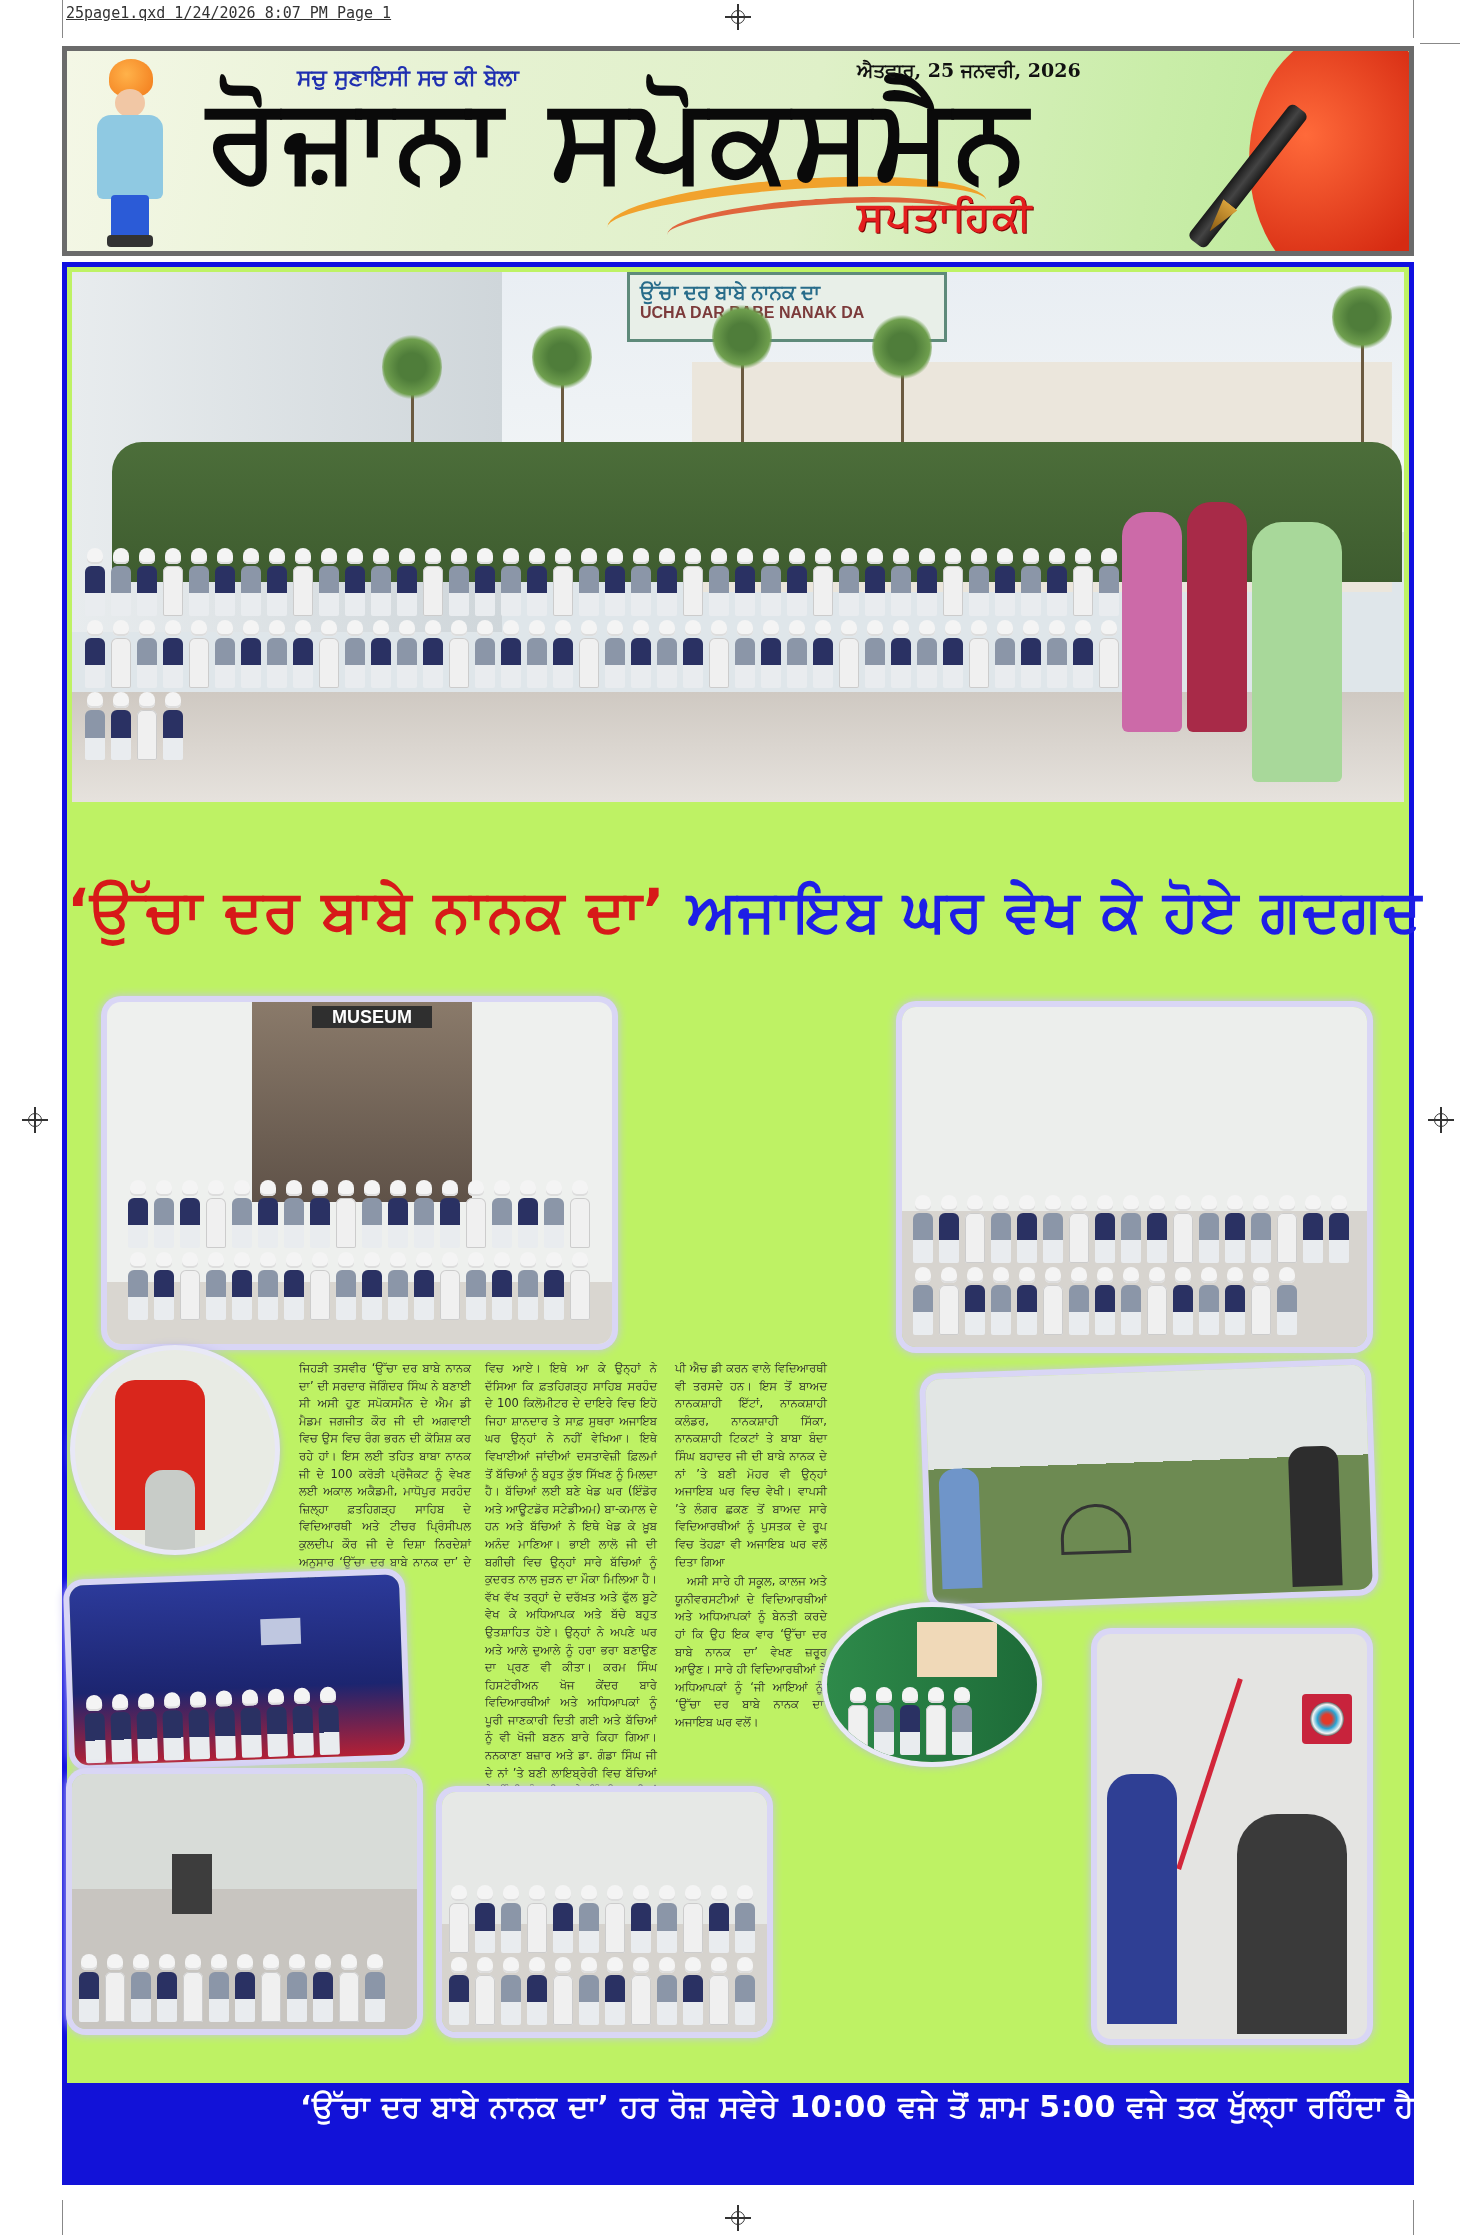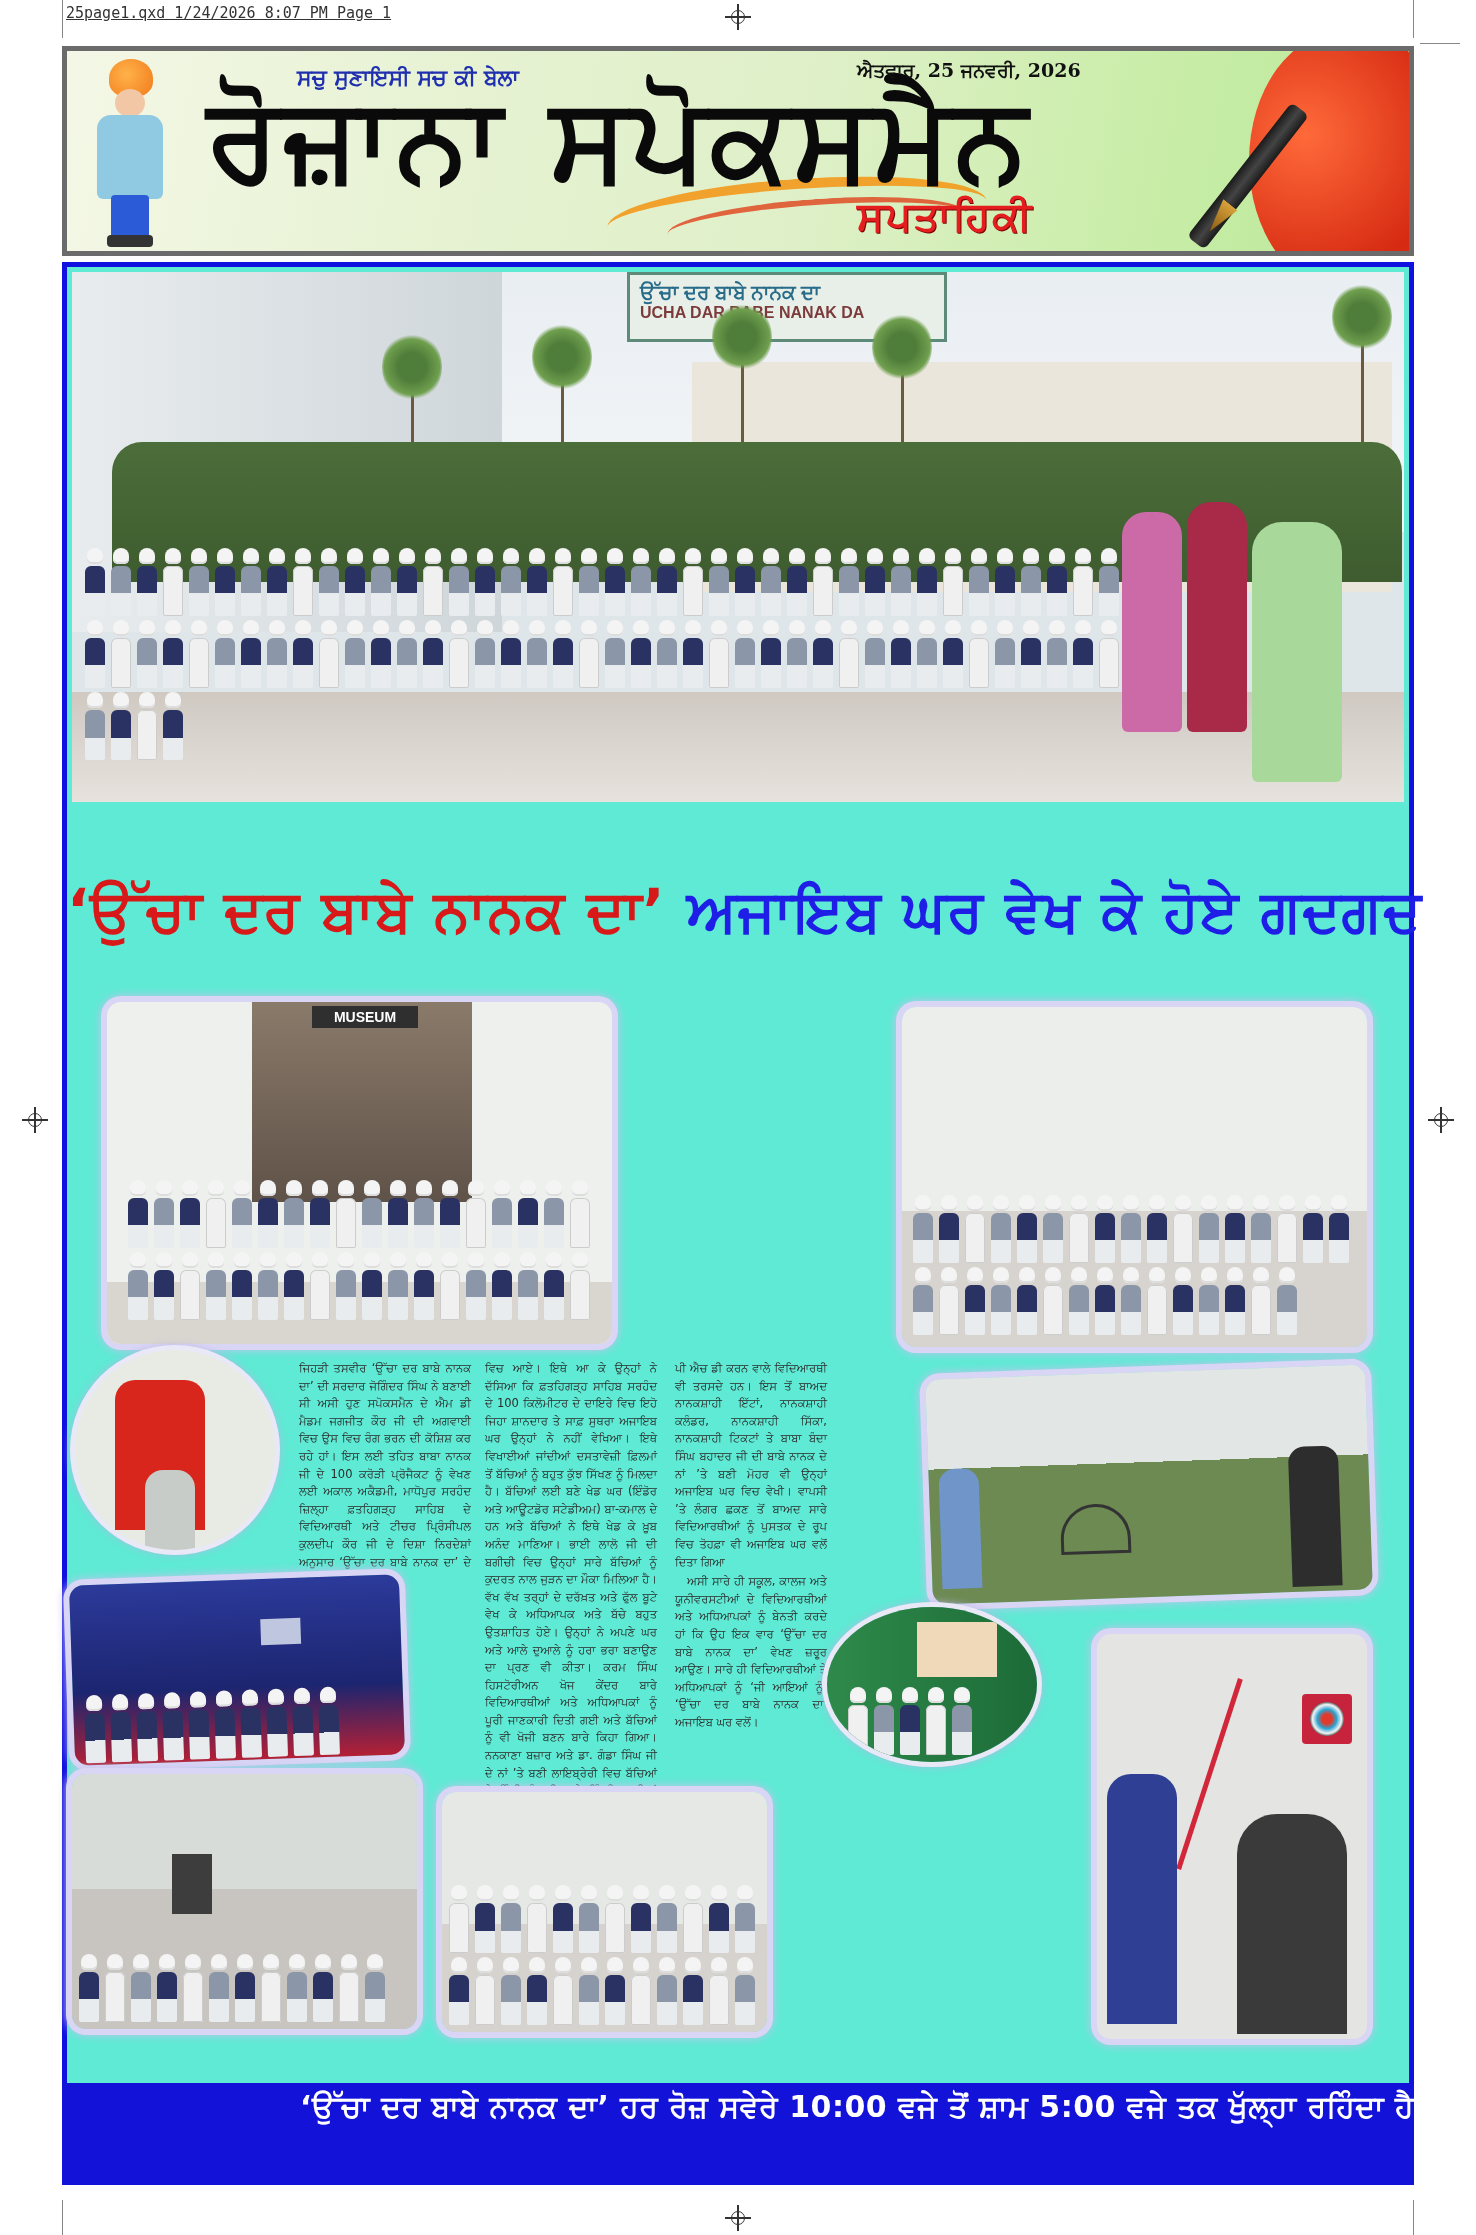--- a/index.html
+++ b/index.html
@@ -28,21 +28,21 @@
   .mast-title { position: absolute; left: 140px; top: 18px; font-family: "DejaVu Serif", serif; font-weight: bold; font-size: 116px; line-height: 1.2; color: #0a0a0a; letter-spacing: 4px; white-space: nowrap; }
   .mast-swoosh { position: absolute; left: 540px; top: 128px; width: 380px; height: 70px; border-top: 10px solid #f39a1c; border-radius: 50% 50% 0 0; transform: rotate(-4deg); opacity: .9; }
   .mast-swoosh2 { position: absolute; left: 600px; top: 148px; width: 300px; height: 50px; border-top: 6px solid #e0431b; border-radius: 50% 50% 0 0; transform: rotate(-4deg); opacity: .8; }
   .mast-date { position: absolute; left: 790px; top: 8px; font-family: "DejaVu Serif", serif; font-size: 19px; font-weight: bold; color: #111; }
   .mast-weekly { position: absolute; left: 790px; top: 142px; font-size: 40px; font-weight: bold; color: #e41e1e; letter-spacing: 2px; text-shadow: 1px 1px 0 #7a0000; }
   .mast-pen { position: absolute; left: 1170px; top: 40px; width: 22px; height: 170px; background: linear-gradient(90deg,#1a1a1a,#444,#1a1a1a); transform: rotate(38deg); border-radius: 6px; }
   .mast-nib { position: absolute; left: 1144px; top: 150px; width: 18px; height: 34px; background: linear-gradient(#d9a23a,#8a5a12); transform: rotate(38deg); clip-path: polygon(0 0,100% 0,50% 100%); }
   .mast-hand { position: absolute; right: -30px; top: -20px; width: 190px; height: 260px; border-radius: 50% 40% 40% 50%; background: radial-gradient(circle at 30% 40%, #ff6a3a, #d62b12 70%); }
 
   
-  .frame { position: absolute; left: 62px; top: 262px; width: 1352px; height: 1922px; border: 5px solid #1010e0; background: #5eead4; }
+  .frame { position: absolute; left: 62px; top: 262px; width: 1352px; height: 1922px; border: 5px solid #1010e0; background: #bef264; }
 
   .photo { position: absolute; overflow: hidden; border-radius: 14px; box-shadow: 0 0 0 6px #d9d6f5, 0 0 10px 6px #c6c2ee; }
   .photo.circle { border-radius: 50%; box-shadow: 0 0 0 5px #e8e8f6, 0 0 8px 4px #b9b6e6; }
   .crowd { position: absolute; display: flex; flex-wrap: wrap; align-content: flex-end; gap: 2px 4px; }
   .kid { width: 22px; height: 70px; position: relative; }
   .kid::before { content: ""; position: absolute; left: 3px; top: 0; width: 16px; height: 16px; border-radius: 50% 50% 30% 30%; background: #f4f4f4; box-shadow: inset 0 -2px 0 #ddd; }
   .kid::after { content: ""; position: absolute; left: 1px; top: 18px; width: 20px; height: 50px; border-radius: 6px 6px 2px 2px; background: linear-gradient(#2a3163 0 55%, #e9ecef 55%); }
   .kid.g::after { background: linear-gradient(#8b96a8 0 55%, #e9ecef 55%); }
   .kid.w::after { background: linear-gradient(#f0f0f0 0 100%); box-shadow: inset 0 0 0 1px #ccc; }
 
@@ -221,21 +221,21 @@
     </div>
     <div style="position:absolute;left:1050px;top:240px;width:60px;height:220px;background:#cc6aa8;border-radius:24px 24px 6px 6px;"></div>
     <div style="position:absolute;left:1115px;top:230px;width:60px;height:230px;background:#a82a48;border-radius:24px 24px 6px 6px;"></div>
     <div style="position:absolute;left:1180px;top:250px;width:90px;height:260px;background:#a8d89a;border-radius:30px 30px 6px 6px;"></div>
   </div>
 
   <h1 class="headline l2"><span class="red">‘ਉੱਚਾ ਦਰ ਬਾਬੇ ਨਾਨਕ ਦਾ’</span><span class="blue"> ਅਜਾਇਬ ਘਰ ਵੇਖ ਕੇ ਹੋਏ ਗਦਗਦ</span></h1>
 
   <div class="photo" style="left:40px;top:735px;width:505px;height:342px;background:#eef0ee;">
     <div style="position:absolute;left:145px;top:0;width:220px;height:200px;background:linear-gradient(#8a7a6a,#5f5248);"></div>
-    <div style="position:absolute;left:205px;top:4px;width:106px;height:22px;background:#2f2f2f;color:#fff;font-size:14px;font-weight:bold;text-align:center;line-height:22px;font-family:'Liberation Sans',sans-serif;">MUSEUM</div>
+    <div style="position:absolute;left:205px;top:4px;width:120px;height:22px;background:#2f2f2f;color:#fff;font-size:18px;font-weight:bold;text-align:center;line-height:22px;font-family:'Liberation Sans',sans-serif;">MUSEUM</div>
     <div style="position:absolute;left:0;top:280px;right:0;bottom:0;background:#d9d6d0;"></div>
     <div class="crowd" style="left:20px;top:140px;width:470px;height:180px;">
       <div class="kid"></div>
         <div class="kid g"></div>
         <div class="kid"></div>
         <div class="kid w"></div>
         <div class="kid g"></div>
         <div class="kid"></div>
         <div class="kid g"></div>
         <div class="kid"></div>

